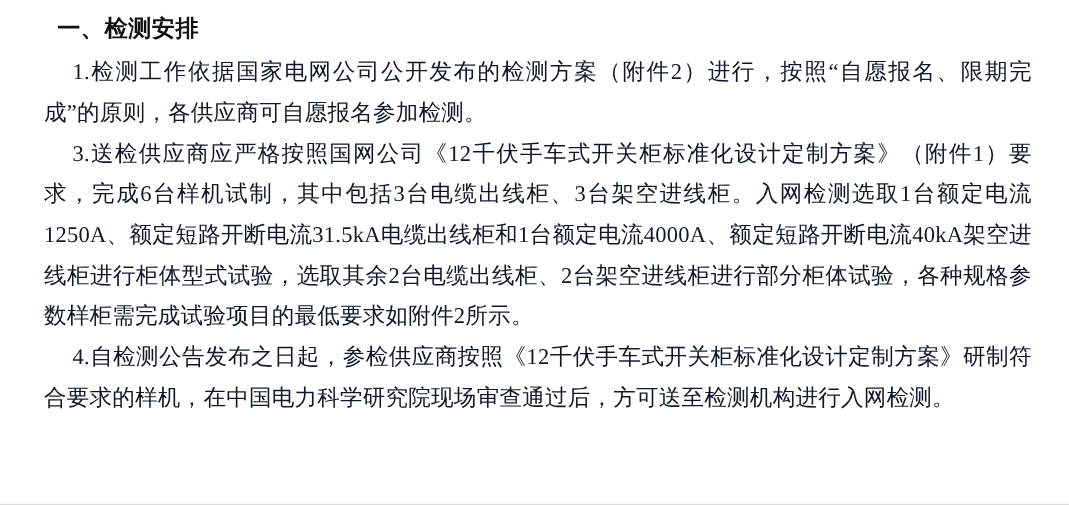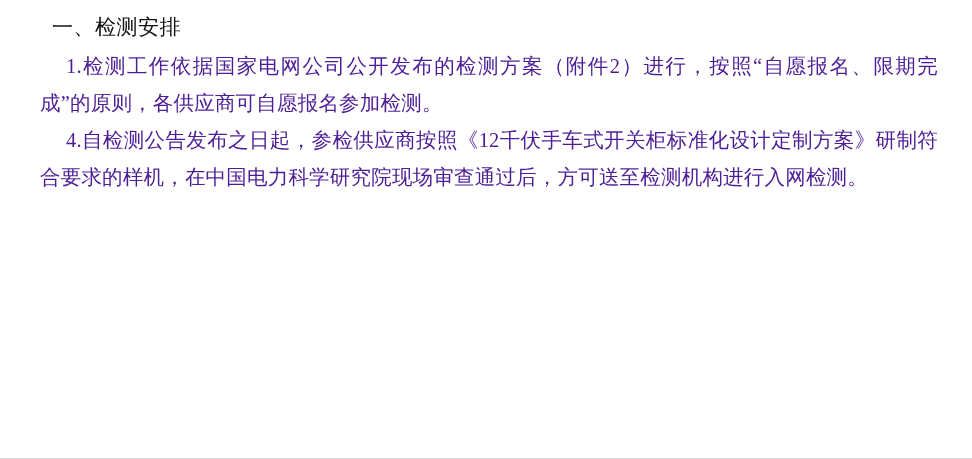--- a/index.html
+++ b/index.html
@@ -17,35 +17,35 @@
   .page {
     position: relative;
     width: 972px;
     height: 459px;
     box-sizing: border-box;
     padding: 8px 12px 0 40px;
     background: #ffffff;
   }
   .section-heading {
     font-family: "Liberation Sans", "DejaVu Sans", sans-serif;
-    font-weight: normal;
+    font-weight: bold;
     font-size: 21px;
     line-height: 30px;
     color: #111111;
     margin: 4px 0 6px 12px;
     letter-spacing: 0.5px;
   }
   .para {
     font-size: 20.5px;
     line-height: 37px;
     text-align: justify;
     text-justify: inter-ideograph;
     margin: 0;
     padding: 0 22px 0 0;
-    color: #4c1d95;
+    color: #0f172a;
     letter-spacing: 0.2px;
   }
   .para .indent {
     display: inline-block;
     width: 26px;
   }
   .divider {
     position: absolute;
     left: 0;
     right: 0;
@@ -67,17 +67,18 @@
 
 <div class="page">
 
   <div class="left-rule"></div>
 
   <h2 class="section-heading">一、检测安排</h2>
 
   <p class="para"><span class="indent"></span><span>1.检测工作依据国家电网公司公开发布的检测方案（附件2）进行，按照“自愿报名、限期完成”的原则，各供应商可自愿报名参加检测。</span></p>
 
 
+  <p class="para"><span class="indent"></span><span>3.送检供应商应严格按照国网公司《12千伏手车式开关柜标准化设计定制方案》（附件1）要求，完成6台样机试制，其中包括3台电缆出线柜、3台架空进线柜。入网检测选取1台额定电流1250A、额定短路开断电流31.5kA电缆出线柜和1台额定电流4000A、额定短路开断电流40kA架空进线柜进行柜体型式试验，选取其余2台电缆出线柜、2台架空进线柜进行部分柜体试验，各种规格参数样柜需完成试验项目的最低要求如附件2所示。</span></p>
 
   <p class="para"><span class="indent"></span><span>4.自检测公告发布之日起，参检供应商按照《12千伏手车式开关柜标准化设计定制方案》研制符合要求的样机，在中国电力科学研究院现场审查通过后，方可送至检测机构进行入网检测。</span></p>
 
   <div class="divider"></div>
 </div>
 
 </body></html>

